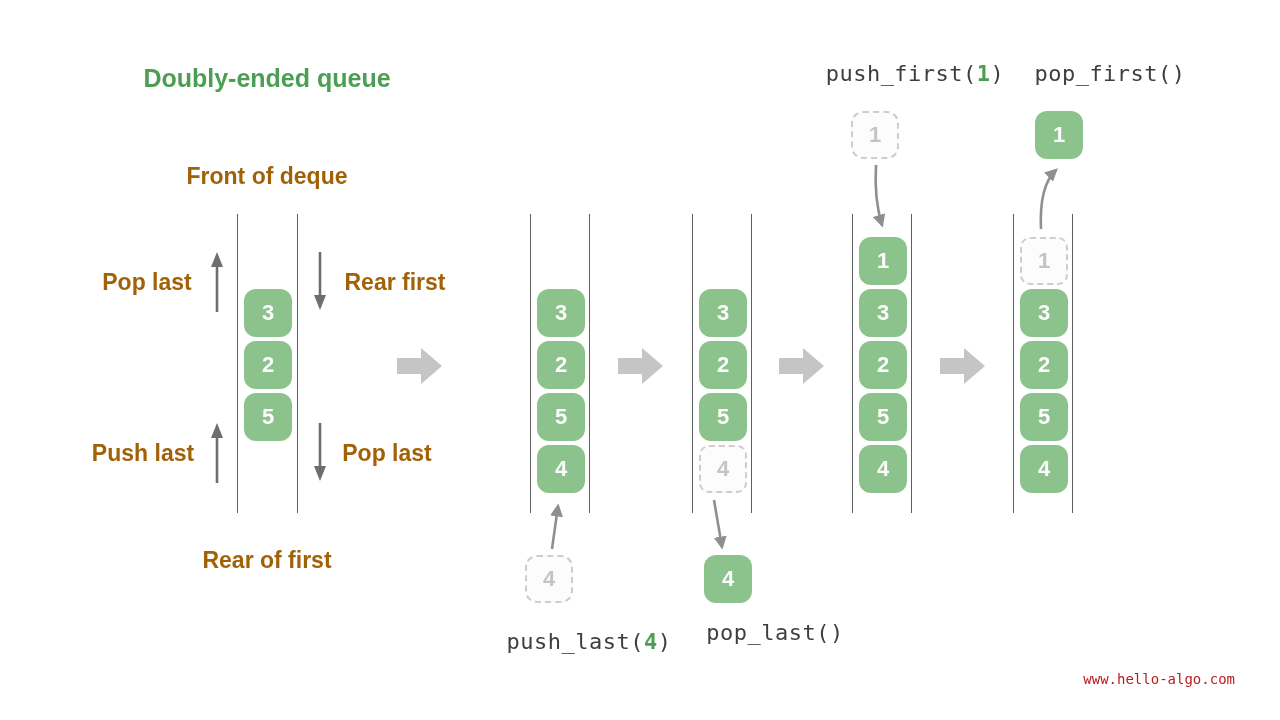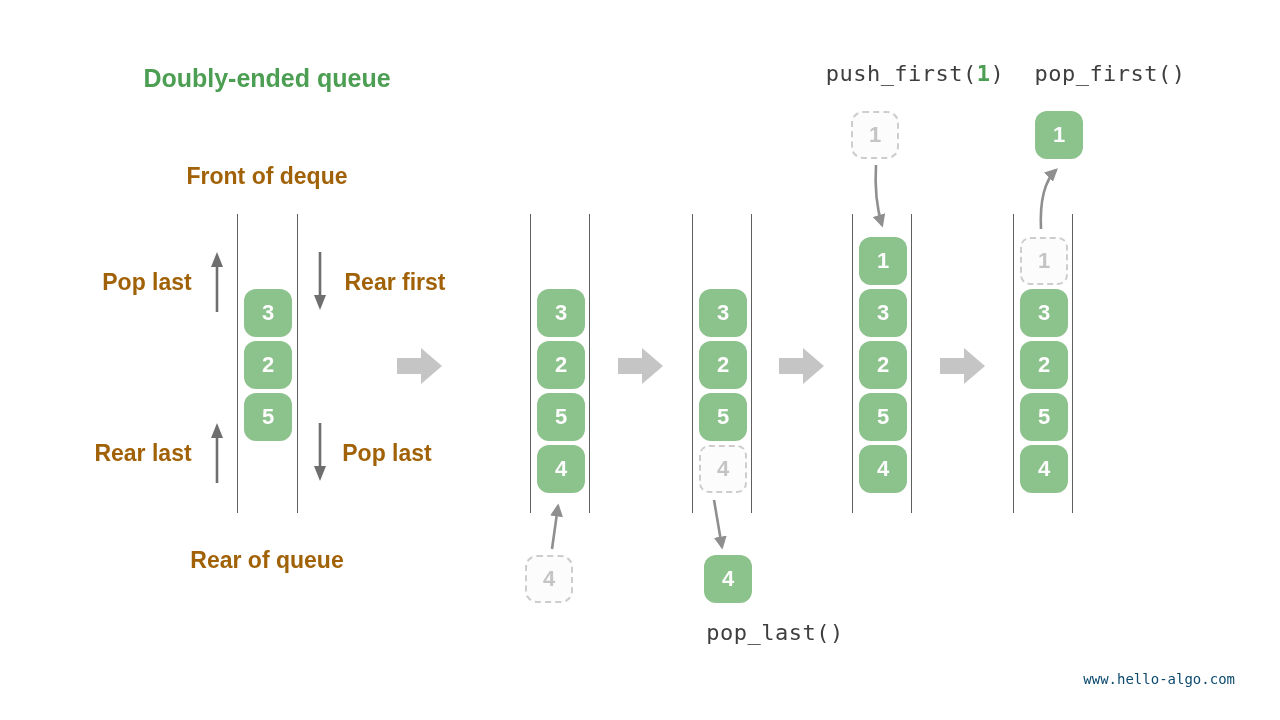--- a/index.html
+++ b/index.html
@@ -41,34 +41,34 @@
 
   .code {
     font-family:"DejaVu Sans Mono", monospace;
     font-size:22px; color:#3e3e3e; letter-spacing:0.5px;
   }
   .code .arg { color:#4c9e52; font-weight:bold; }
 
   .watermark {
     top:679px; left:1235px; transform:translate(-100%,-50%);
     font-family:"DejaVu Sans Mono", monospace;
-    font-size:14px; color:#0c4a6e; white-space:nowrap;
+    font-size:14px; color:#b91c1c; white-space:nowrap;
   }
 </style>
 </head>
 <body>
 
 <div id="canvas">
 
   <div class="abs title center-x">
     <div>Doubly-ended queue</div>
   </div>
 
   <div class="abs big-label center-xy" style="left:267px; top:176px;">Front of deque</div>
-  <div class="abs big-label center-xy" style="left:267px; top:560px;">Rear of queue</div>
+  <div class="abs big-label center-xy" style="left:267px; top:560px;">Rear of first</div>
 
   <div class="qcol" style="left:237px; width:61px;">
     <div class="cell green r1">3</div>
     <div class="cell green r2">2</div>
     <div class="cell green r3">5</div>
   </div>
 
   <svg class="abs" style="left:209px; top:250px;" width="16" height="64">
     <line x1="8" y1="62" x2="8" y2="16" stroke="#6e6e6e" stroke-width="2.6"></line>
     <polygon points="8,2 2,17 14,17" fill="#6e6e6e"></polygon>
@@ -81,21 +81,21 @@
     <line x1="8" y1="62" x2="8" y2="16" stroke="#6e6e6e" stroke-width="2.6"></line>
     <polygon points="8,2 2,17 14,17" fill="#6e6e6e"></polygon>
   </svg>
   <svg class="abs" style="left:312px; top:421px;" width="16" height="64">
     <line x1="8" y1="2" x2="8" y2="46" stroke="#6e6e6e" stroke-width="2.6"></line>
     <polygon points="8,60 2,45 14,45" fill="#6e6e6e"></polygon>
   </svg>
 
   <div class="abs big-label center-xy" style="left:147px; top:282px;">Pop last</div>
   <div class="abs big-label center-xy" style="left:395px; top:282px;">Rear first</div>
-  <div class="abs big-label center-xy" style="left:143px; top:453px;">Rear last</div>
+  <div class="abs big-label center-xy" style="left:143px; top:453px;">Push last</div>
   <div class="abs big-label center-xy" style="left:387px; top:453px;">Pop last</div>
 
   <svg class="abs" style="left:397px; top:346px;" width="46" height="40">
     <polygon points="0,12 24,12 24,2 45,20 24,38 24,28 0,28" fill="#c5c5c5"></polygon>
   </svg>
   <svg class="abs" style="left:618px; top:346px;" width="46" height="40">
     <polygon points="0,12 24,12 24,2 45,20 24,38 24,28 0,28" fill="#c5c5c5"></polygon>
   </svg>
   <svg class="abs" style="left:779px; top:346px;" width="46" height="40">
     <polygon points="0,12 24,12 24,2 45,20 24,38 24,28 0,28" fill="#c5c5c5"></polygon>
@@ -171,19 +171,22 @@
       </defs>
     <path d="M12,71 Q10,28 27,12" stroke="#8f8f8f" stroke-width="2.6" fill="none" marker-end="url(#m4)"></path>
   </svg>
 
   <div class="abs code center-xy" style="left:915px; top:73px;">
     <span>push_first(</span><span class="arg">1</span><span>)</span>
   </div>
   <div class="abs code center-xy" style="left:1072px; top:73px;margin-left:38px;">
     <span>pop_first()</span>
   </div>
+  <div class="abs code center-xy" style="left:589px; top:641px;">
+    <span>push_last(</span><span class="arg">4</span><span>)</span>
+  </div>
   <div class="abs code center-xy" style="left:775px; top:632px;">
     <span>pop_last()</span>
   </div>
 
   <div class="abs watermark">www.hello-algo.com</div>
 
 </div>
 
 </body></html>

